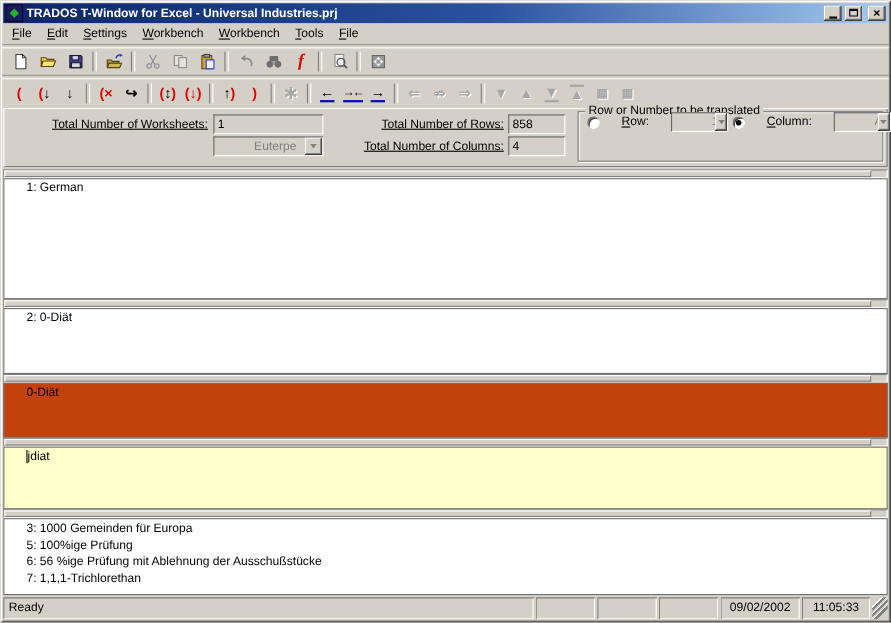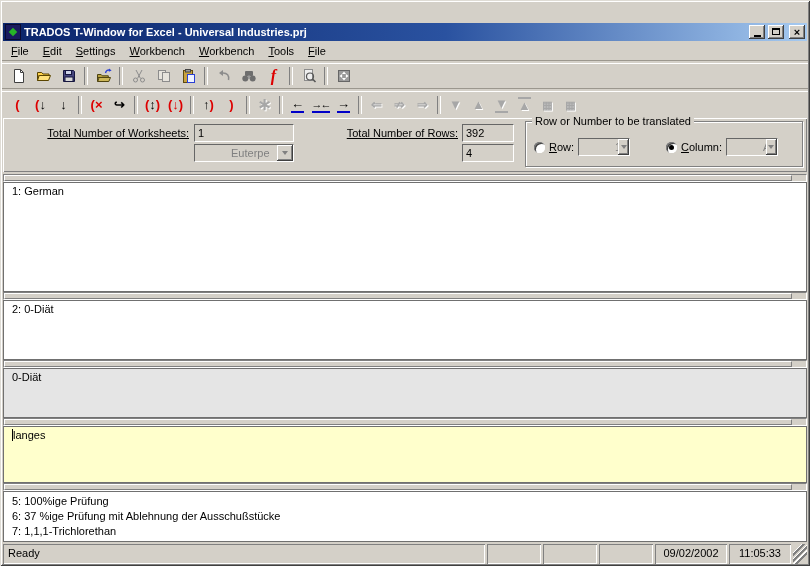--- a/index.html
+++ b/index.html
@@ -1,21 +1,21 @@
 <!DOCTYPE html>
 <html><head>
 <meta charset="utf-8">
 <style>
   html,body{margin:0;padding:0;}
   body{width:810px;height:566px;overflow:hidden;font-family:"Liberation Sans",sans-serif;font-size:11px;color:#000;background:#d4d0c8;}
   .win{width:810px;height:566px;box-sizing:border-box;background:#d4d0c8;padding:3px;display:flex;flex-direction:column;
        box-shadow:inset 1px 1px #dfdcd5, inset -1px -1px #404040, inset 2px 2px #fff, inset -2px -2px #808080;}
   
   .titlebar{height:18px;min-height:18px;background:linear-gradient(90deg,#0a246a 0%,#2a52a0 55%,#a6caf0 100%);
-            display:flex;align-items:center;padding:0 2px;gap:3px;margin-top:20px;}
+            display:flex;align-items:center;padding:0 2px;gap:3px;}
   .appicon{width:14px;height:14px;background:#1a1a5e;border:1px solid #0a0a30;display:flex;align-items:center;justify-content:center;}
   .appicon i{display:block;width:6px;height:6px;background:#27b327;transform:rotate(45deg);}
   .title{color:#fff;font-weight:bold;font-size:11px;flex:1;white-space:nowrap;overflow:hidden;}
   .wbtn{width:16px;height:14px;background:#d4d0c8;display:flex;align-items:flex-end;justify-content:center;
         box-shadow:inset -1px -1px #404040, inset 1px 1px #fff, inset -2px -2px #808080, inset 2px 2px #d4d0c8;}
   .wbtn.center{align-items:center;}
   .minglyph{width:7px;height:2px;background:#000;margin-bottom:2px;}
   .maxglyph{width:8px;height:7px;border:1px solid #000;border-top-width:2px;margin-bottom:1px;box-sizing:border-box;}
   .closeglyph{font-size:11px;font-weight:bold;line-height:12px;}
   .wbtn-close{margin-left:2px;}
@@ -49,27 +49,27 @@
   .combo .val{flex:1;line-height:16px;padding:0 3px;color:#808080;overflow:hidden;}
   .cbtn{width:16px;background:#d4d0c8;display:flex;align-items:center;justify-content:center;
         box-shadow:inset -1px -1px #404040, inset 1px 1px #fff, inset -2px -2px #808080;}
   .arrow{width:0;height:0;border-left:3px solid transparent;border-right:3px solid transparent;border-top:4px solid #808080;}
   .group{position:absolute;left:522px;top:3px;width:276px;height:44px;border:1px solid #808080;
          box-shadow:inset 1px 1px #fff, 1px 1px 0 #fff;}
   .legend{position:absolute;top:-7px;left:6px;background:#d4d0c8;padding:0 3px;white-space:nowrap;}
   .radio{width:11px;height:11px;border-radius:50%;background:#fff;display:inline-block;vertical-align:middle;
          box-shadow:inset 1px 1px #808080, inset -1px -1px #fff, inset 2px 2px #404040;position:relative;}
   .radio.on::after{content:"";position:absolute;left:3px;top:3px;width:5px;height:5px;border-radius:50%;background:#000;}
-  .ritem{position:absolute;top:16px;display:flex;align-items:center;gap:4px;}
+  .ritem{position:absolute;top:0;display:flex;align-items:center;gap:20px;}
   
   .panesarea{flex:1;display:flex;flex-direction:column;margin-top:2px;}
   .strip{height:8px;min-height:8px;box-sizing:border-box;border:1px solid;border-color:#808080 #fff #fff #808080;background:#d4d0c8;}
   .strip .thumb{height:100%;width:calc(100% - 14px);box-sizing:border-box;border:1px solid;border-color:#fff #808080 #808080 #fff;background:#d4d0c8;}
-  .pane{box-sizing:border-box;border:1px solid #707070;background:#fff;padding:2px 8px;overflow:hidden;white-space:nowrap;}
-  .pane.cyan{background:#e5e5e5;}
+  .pane{box-sizing:border-box;border:1px solid #707070;background:#fff;padding:2px 20px;overflow:hidden;white-space:nowrap;}
+  .pane.cyan{background:#c2410c;}
   .pane.yellow{background:#ffffcc;}
   .caret{display:inline-block;width:1px;height:12px;background:#000;vertical-align:text-bottom;margin-right:0px;}
   .listline{height:15px;line-height:15px;white-space:nowrap;}
   
   .statusbar{height:20px;min-height:20px;display:flex;gap:2px;margin-top:2px;align-items:stretch;}
   .scell{box-shadow:inset 1px 1px #808080, inset -1px -1px #fff;padding:2px 5px;line-height:14px;white-space:nowrap;}
   .sready{flex:1;}
   .sempty{width:44px;}
   .sdate{width:62px;text-align:center;}
   .stime{width:52px;text-align:center;}
@@ -290,21 +290,22 @@
   <div class="panel">
     <span class="plabel" style="left:8px;top:9px;width:178px;">Total Number of Worksheets:</span>
     <div class="fld sk" style="left:191px;top:6px;width:100px;">1</div>
     <div class="combo sk" style="left:191px;top:26px;width:100px;">
       <span class="val">Euterpe</span>
       <span class="cbtn">
           <span class="arrow"></span>
         </span>
     </div>
     <span class="plabel" style="left:300px;top:9px;width:155px;">Total Number of Rows:</span>
-    <div class="fld sk" style="left:459px;top:6px;width:52px;">392</div>
+    <div class="fld sk" style="left:459px;top:6px;width:52px;">858</div>
+    <span class="plabel" style="left:300px;top:29px;width:155px;">Total Number of Columns:</span>
     <div class="fld sk" style="left:459px;top:26px;width:52px;">4</div>
 
     <div class="group">
       <span class="legend">Row or Number to be translated</span>
       <span class="ritem" style="left:8px;">
         <span class="radio"></span>
         <span class="ulf">Row:</span>
         <span class="combo sk" style="position:static;width:52px;height:18px;display:inline-flex;">
           <span class="val">1</span>
           <span class="cbtn">
@@ -334,27 +335,28 @@
         <div class="thumb"></div>
       </div>
     <div class="pane" style="height:60px;min-height:60px;">2: 0-Diät</div>
     <div class="strip">
         <div class="thumb"></div>
       </div>
     <div class="pane cyan" style="height:50px;min-height:50px;">0-Diät</div>
     <div class="strip">
         <div class="thumb"></div>
       </div>
-    <div class="pane yellow" style="height:57px;min-height:57px;"><span class="caret"></span><span>langes</span></div>
+    <div class="pane yellow" style="height:57px;min-height:57px;"><span class="caret"></span><span>jdiat</span></div>
     <div class="strip">
         <div class="thumb"></div>
       </div>
     <div class="pane" style="flex:1;">
+      <div class="listline">3: 1000 Gemeinden für Europa</div>
       <div class="listline">5: 100%ige Prüfung</div>
-      <div class="listline">6: 37 %ige Prüfung mit Ablehnung der Ausschußstücke</div>
+      <div class="listline">6: 56 %ige Prüfung mit Ablehnung der Ausschußstücke</div>
       <div class="listline">7: 1,1,1-Trichlorethan</div>
     </div>
   </div>
 
   <div class="statusbar">
     <span class="scell sready">Ready</span>
     <span class="scell sempty"></span>
     <span class="scell sempty"></span>
     <span class="scell sempty"></span>
     <span class="scell sdate">09/02/2002</span>

